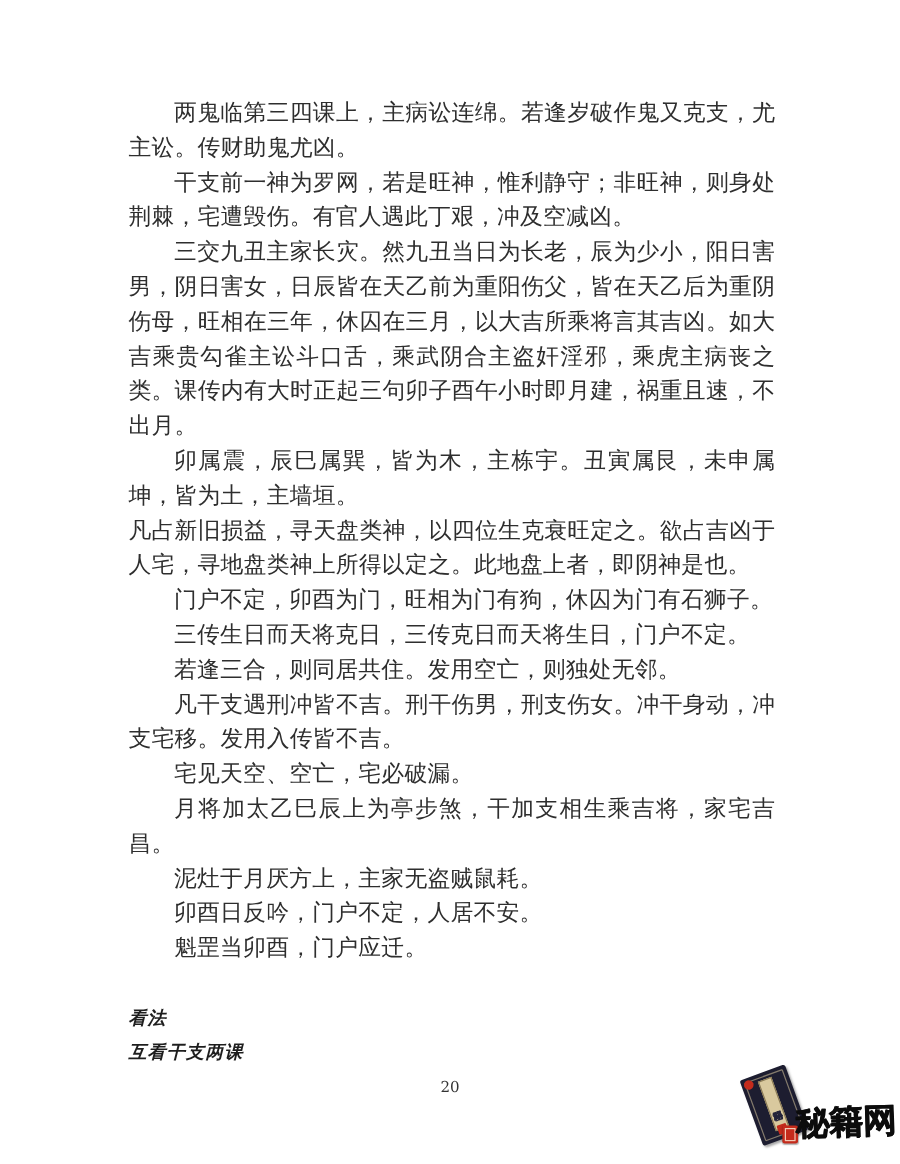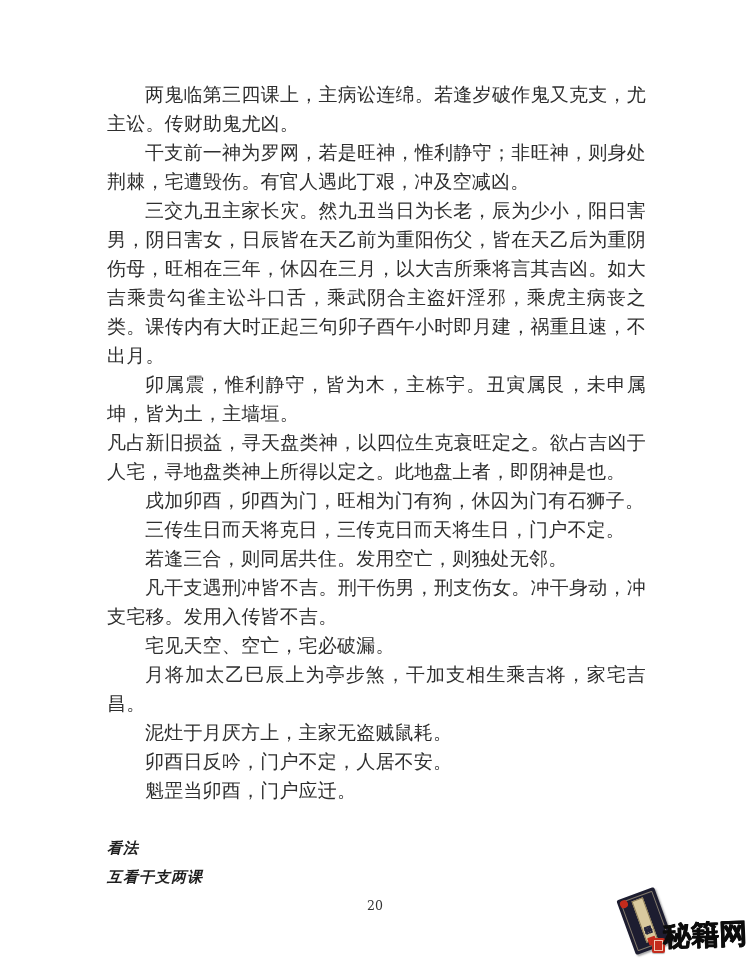--- a/index.html
+++ b/index.html
@@ -140,23 +140,23 @@
 </style>
 </head>
 <body>
 
 <div class="page">
 
   <div class="content">
     <p>两鬼临第三四课上，主病讼连绵。若逢岁破作鬼又克支，尤主讼。传财助鬼尤凶。</p>
     <p>干支前一神为罗网，若是旺神，惟利静守；非旺神，则身处荆棘，宅遭毁伤。有官人遇此丁艰，冲及空减凶。</p>
     <p>三交九丑主家长灾。然九丑当日为长老，辰为少小，阳日害男，阴日害女，日辰皆在天乙前为重阳伤父，皆在天乙后为重阴伤母，旺相在三年，休囚在三月，以大吉所乘将言其吉凶。如大吉乘贵勾雀主讼斗口舌，乘武阴合主盗奸淫邪，乘虎主病丧之类。课传内有大时正起三句卯子酉午小时即月建，祸重且速，不出月。</p>
-    <p>卯属震，惟利静守，皆为木，主栋宇。丑寅属艮，未申属坤，皆为土，主墙垣。</p>
+    <p>卯属震，辰巳属巽，皆为木，主栋宇。丑寅属艮，未申属坤，皆为土，主墙垣。</p>
     <p class="no-indent">凡占新旧损益，寻天盘类神，以四位生克衰旺定之。欲占吉凶于人宅，寻地盘类神上所得以定之。此地盘上者，即阴神是也。</p>
-    <p>戌加卯酉，卯酉为门，旺相为门有狗，休囚为门有石狮子。</p>
+    <p>门户不定，卯酉为门，旺相为门有狗，休囚为门有石狮子。</p>
     <p>三传生日而天将克日，三传克日而天将生日，门户不定。</p>
     <p>若逢三合，则同居共住。发用空亡，则独处无邻。</p>
     <p>凡干支遇刑冲皆不吉。刑干伤男，刑支伤女。冲干身动，冲支宅移。发用入传皆不吉。</p>
     <p>宅见天空、空亡，宅必破漏。</p>
     <p>月将加太乙巳辰上为亭步煞，干加支相生乘吉将，家宅吉昌。</p>
     <p>泥灶于月厌方上，主家无盗贼鼠耗。</p>
     <p>卯酉日反吟，门户不定，人居不安。</p>
     <p>魁罡当卯酉，门户应迁。</p>
 
     <div class="headings">

